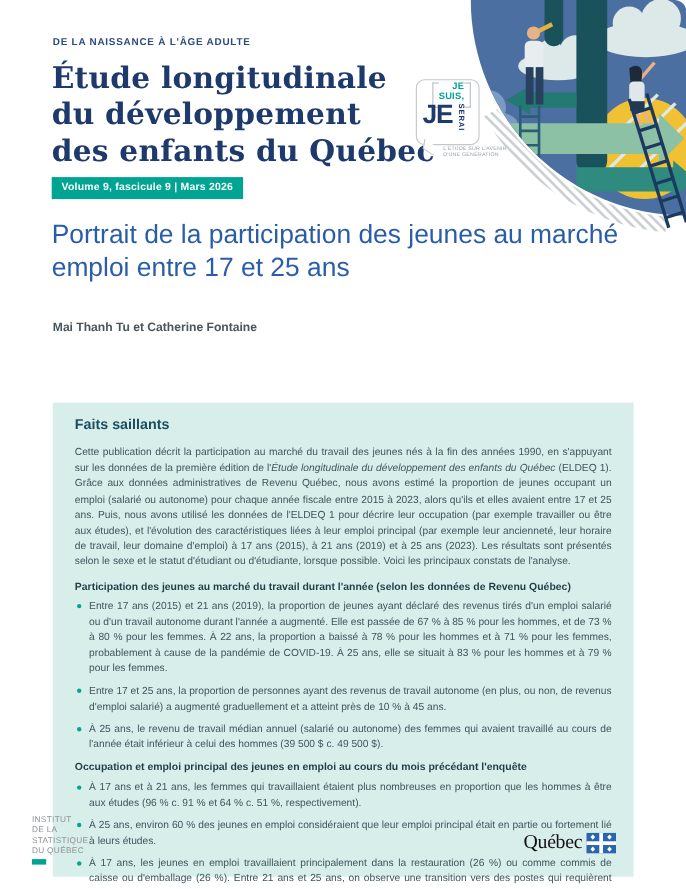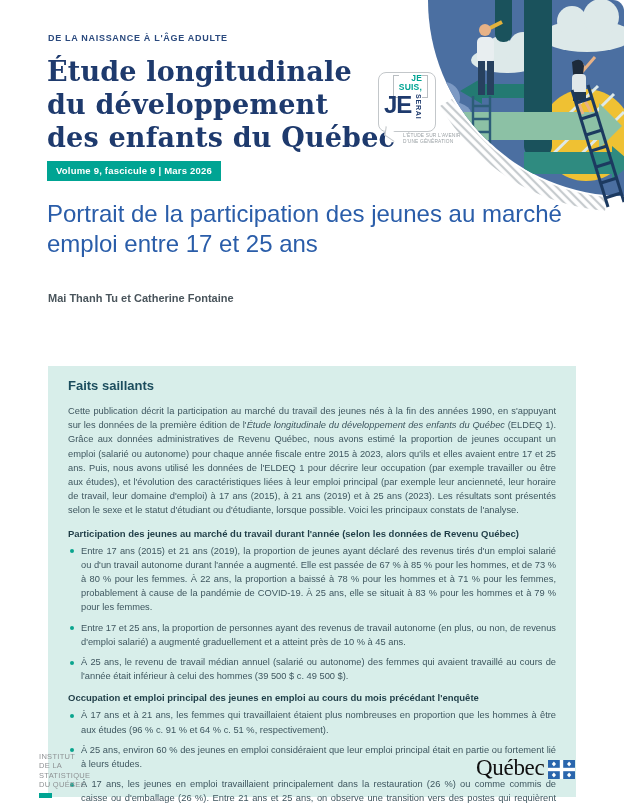--- a/index.html
+++ b/index.html
@@ -42,25 +42,25 @@
   .hbox h2{margin:0 0 11px 0;font-size:13px;font-weight:700;color:#1c4d5e;}
   .hbox p.intro{margin:0 0 10px 0;font-size:9.3px;line-height:14.2px;color:#3e565f;text-align:justify;}
   .hbox .shead{margin:9px 0 5px 0;font-size:9.5px;font-weight:700;color:#1f3d47;}
   .hbox ul{margin:0;padding:0;list-style:none;}
   .hbox li{position:relative;margin:0 0 6px 0;padding-left:13px;font-size:9.3px;line-height:14.2px;
     color:#3e565f;text-align:justify;}
   .hbox li::before{content:"";position:absolute;left:2px;top:5.5px;width:4px;height:4px;border-radius:50%;background:#0aa48e;}
   .it{font-style:italic;}
 
   
-  .isq{position:absolute;left:39px;top:740px;font-size:7.5px;line-height:9.3px;color:#8e9294;
-    letter-spacing:.3px;font-weight:400;margin-top:12px;}
+  .isq{position:absolute;left:29px;top:740px;font-size:7.5px;line-height:9.3px;color:#8e9294;
+    letter-spacing:.3px;font-weight:400;}
   .isq .bar{width:13px;height:5px;background:#00a493;margin-top:4px;}
   .qc{position:absolute;left:476px;top:755px;display:flex;align-items:center;}
-  .qc .word{font-family:"Liberation Serif",serif;font-size:23px;color:#111;letter-spacing:-.3px;}
+  .qc .word{font-family:"Liberation Serif",serif;font-size:18px;color:#111;letter-spacing:-.3px;}
   .qc svg{margin-left:4px;margin-top:2px;}
 </style>
 </head>
 <body>
 
 <div class="page">
 
   <div class="kicker">DE LA NAISSANCE À L'ÂGE ADULTE</div>
 
   <div class="eldeq-title">

